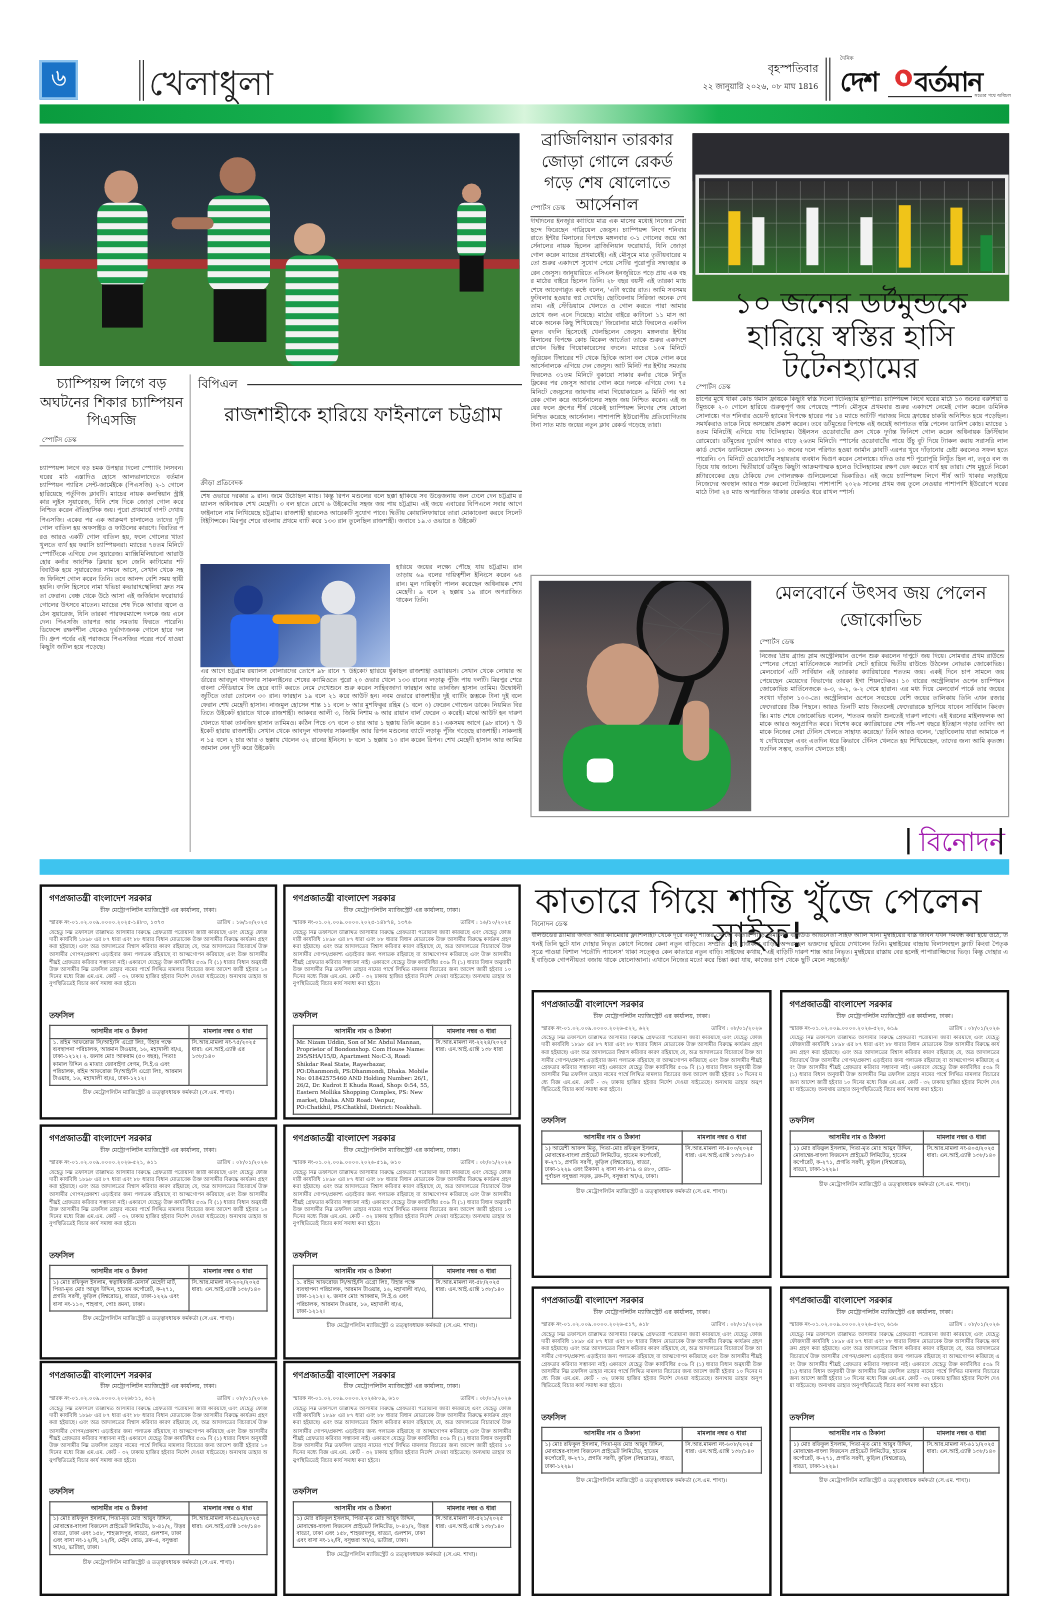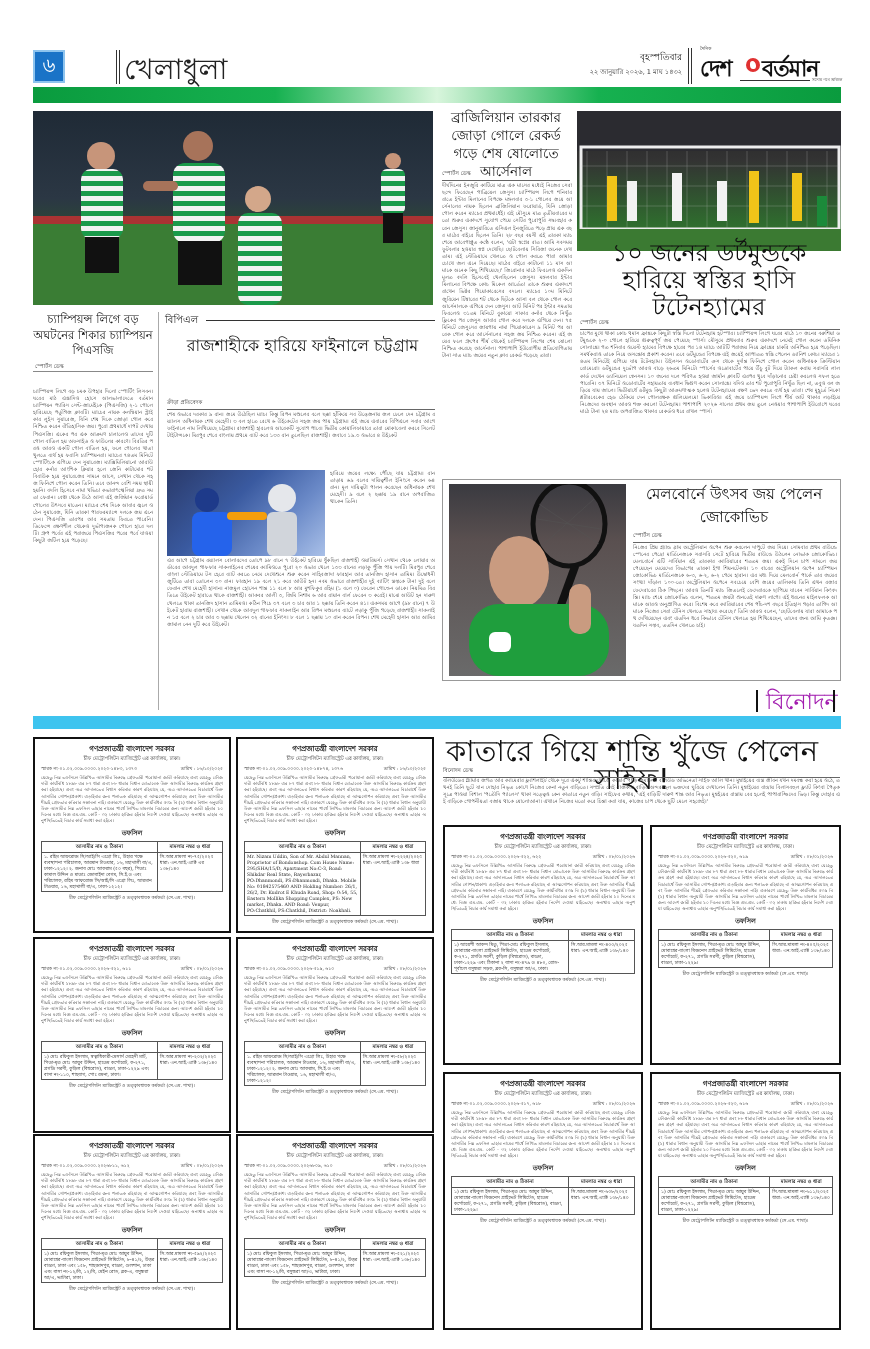--- a/index.html
+++ b/index.html
@@ -12,42 +12,42 @@
   .byline{font-size:5.5px;font-family:"DejaVu Sans",sans-serif;color:#333}
   .photo{overflow:hidden}
   
   #pagebox{left:33px;top:50px;width:32px;height:33px;background:#1a73c7;border:2px solid #8ec4ee;color:#fff;font-size:20px;font-family:"DejaVu Sans",sans-serif;display:flex;align-items:center;justify-content:center}
   .dbar{width:1px;background:#333}
   #section{left:124px;top:48px;font-size:28px;font-family:"DejaVu Sans",sans-serif;color:#222}
   #greenbar{left:33px;top:87px;width:808px;height:16px;background:linear-gradient(to right,#0a9b3e 0%,#16b150 30%,#d8f5dc 50%,#16b150 70%,#0a9b3e 100%)}
   #bluebar{left:33px;top:716px;width:808px;height:13px;background:#3ec4ef}
   
   .notice{border:2.5px solid #111;background:#fff;padding:4px 6px;overflow:hidden}
-  .notice .nt{font-size:7px;text-align:center;font-weight:bold;font-family:"DejaVu Sans",sans-serif}
+  .notice .nt{font-size:7px;text-align:left;font-weight:bold;font-family:"DejaVu Sans",sans-serif}
   .notice .ns{font-size:5px;text-align:center;color:#333;margin-bottom:3px}
   .notice .nref{display:flex;justify-content:space-between;font-size:4.5px;color:#333;margin-bottom:2px}
   .notice .nbody{font-size:4.4px;line-height:6.2px;color:#333;text-align:justify;overflow:hidden;word-break:break-all}
-  .notice .ntbl-title{font-size:6.5px;font-weight:bold;text-align:center;margin:3px 0 2px}
+  .notice .ntbl-title{font-size:6.5px;font-weight:bold;text-align:left;margin:16px 0 2px}
   .notice table{width:100%;border-collapse:collapse;font-size:4.6px;color:#222}
   .notice th{border:1px solid #555;font-weight:bold;padding:1px;font-size:5px}
   .notice td{border:1px solid #555;padding:1px 2px;vertical-align:top;line-height:6px}
   .notice .nfoot{font-size:4.5px;text-align:center;color:#333;margin-top:3px}
 </style>
 </head>
 <body>
 
 <div class="abs" id="pagebox">
     <span>৬</span>
   </div>
 <div class="abs dbar" style="left:116px;top:50px;height:34px"></div>
 <div class="abs dbar" style="left:119px;top:50px;height:34px"></div>
 <div class="abs" id="section">খেলাধুলা</div>
 
 <div class="abs" style="left:560px;top:50px;width:122px;text-align:right;font-size:9px;font-family:'DejaVu Sans',sans-serif">বৃহস্পতিবার</div>
-<div class="abs" style="left:520px;top:66px;width:162px;text-align:right;font-size:6.6px;color:#333;font-family:'DejaVu Sans',sans-serif">২২ জানুয়ারি ২০২৬, 1 মাঘ ১৪৩২</div>
+<div class="abs" style="left:520px;top:66px;width:162px;text-align:right;font-size:6.6px;color:#333;font-family:'DejaVu Sans',sans-serif">২২ জানুয়ারি ২০২৬, ০৮ মাঘ 1816</div>
 <div class="abs dbar" style="left:688px;top:48px;height:36px"></div>
 <div class="abs dbar" style="left:691px;top:48px;height:36px"></div>
 
 <div class="abs" style="left:700px;top:46px;width:145px;height:42px">
   <div class="abs" style="left:0;top:0;font-size:4.5px;color:#333">দৈনিক</div>
   <div class="abs" style="left:0;top:5px;font-size:22px;font-weight:bold;font-family:'DejaVu Sans',sans-serif;color:#111;letter-spacing:-1px">দেশ</div>
   <div class="abs" style="left:46px;top:12px;width:14px;height:14px;border-radius:50%;background:#e03131">
     <div style="position:absolute;left:4px;top:3px;width:6px;height:8px;background:#fff;border-radius:40% 60% 30% 50%"></div>
   </div>
   <div class="abs" style="left:62px;top:5px;font-size:22px;font-weight:bold;font-family:'DejaVu Sans',sans-serif;color:#111;letter-spacing:-1px">বর্তমান</div>

